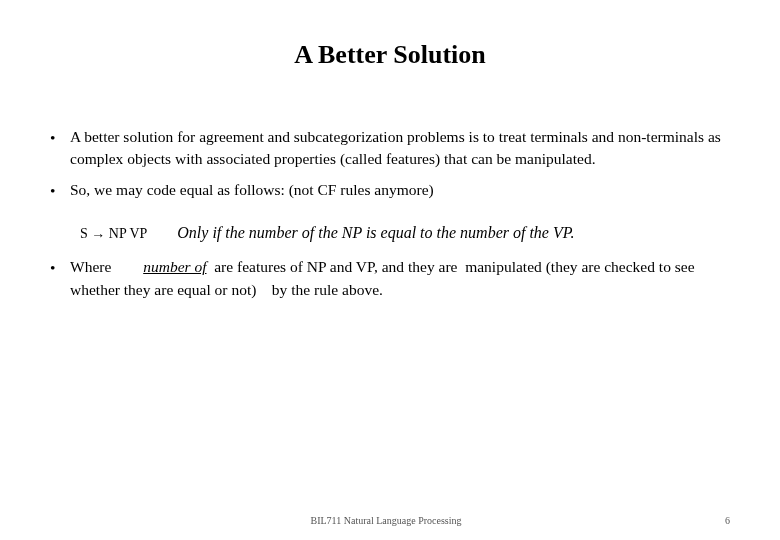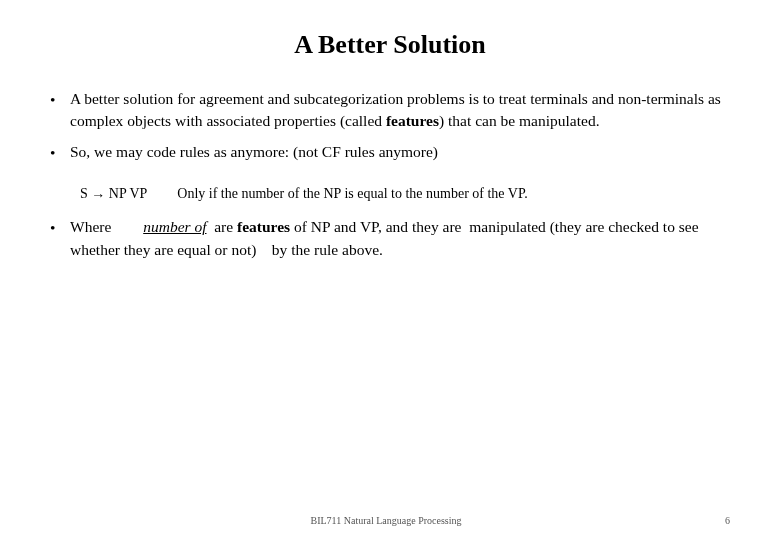--- a/index.html
+++ b/index.html
@@ -13,23 +13,24 @@
       height: 540px;
       background: #ffffff;
       font-family: 'Times New Roman', Times, serif;
       overflow: hidden;
       position: relative;
     }
 
     .slide {
       width: 780px;
       height: 540px;
-      padding: 30px 50px 40px 50px;
+      padding: 40px 50px 40px 50px;
       display: flex;
       flex-direction: column;
+      gap: 28px;
     }
 
     .title {
       text-align: center;
       font-size: 26px;
       font-weight: bold;
       margin-bottom: 28px;
       color: #000000;
     }
 
@@ -72,25 +73,26 @@
       gap: 30px;
       color: #000000;
     }
 
     .rule-lhs {
       font-size: 14px;
       white-space: nowrap;
     }
 
     .rule-rhs {
-      font-size: 14px;
+      font-style: italic;
+      font-size: 16px;
     }
 
     .bold {
-      font-weight: bold;
+      font-weight: normal;
     }
 
     .underline-italic {
       font-style: italic;
       text-decoration: underline;
       margin-left: 28px;
     }
 
     .footer {
       position: absolute;
@@ -126,21 +128,21 @@
       <li class="bullet-item">
         <span class="bullet-dot">•</span>
         <span class="bullet-text">
           A better solution for agreement and subcategorization problems is to treat terminals and non-terminals as complex objects with associated properties (called <span class="bold">features</span>) that can be manipulated.
         </span>
       </li>
 
       <li class="bullet-item">
         <span class="bullet-dot">•</span>
         <span class="bullet-text">
-          So, we may code rules as anymore: (not CF rules anymore)
+          So, we may code equal as follows: (not CF rules anymore)
         </span>
       </li>
 
     </ul>
 
     <div class="rule-block">
       <span class="rule-lhs">S → NP  VP</span>
       <span class="rule-rhs">Only if the number of the NP is equal to the number of the VP.</span>
     </div>
 

